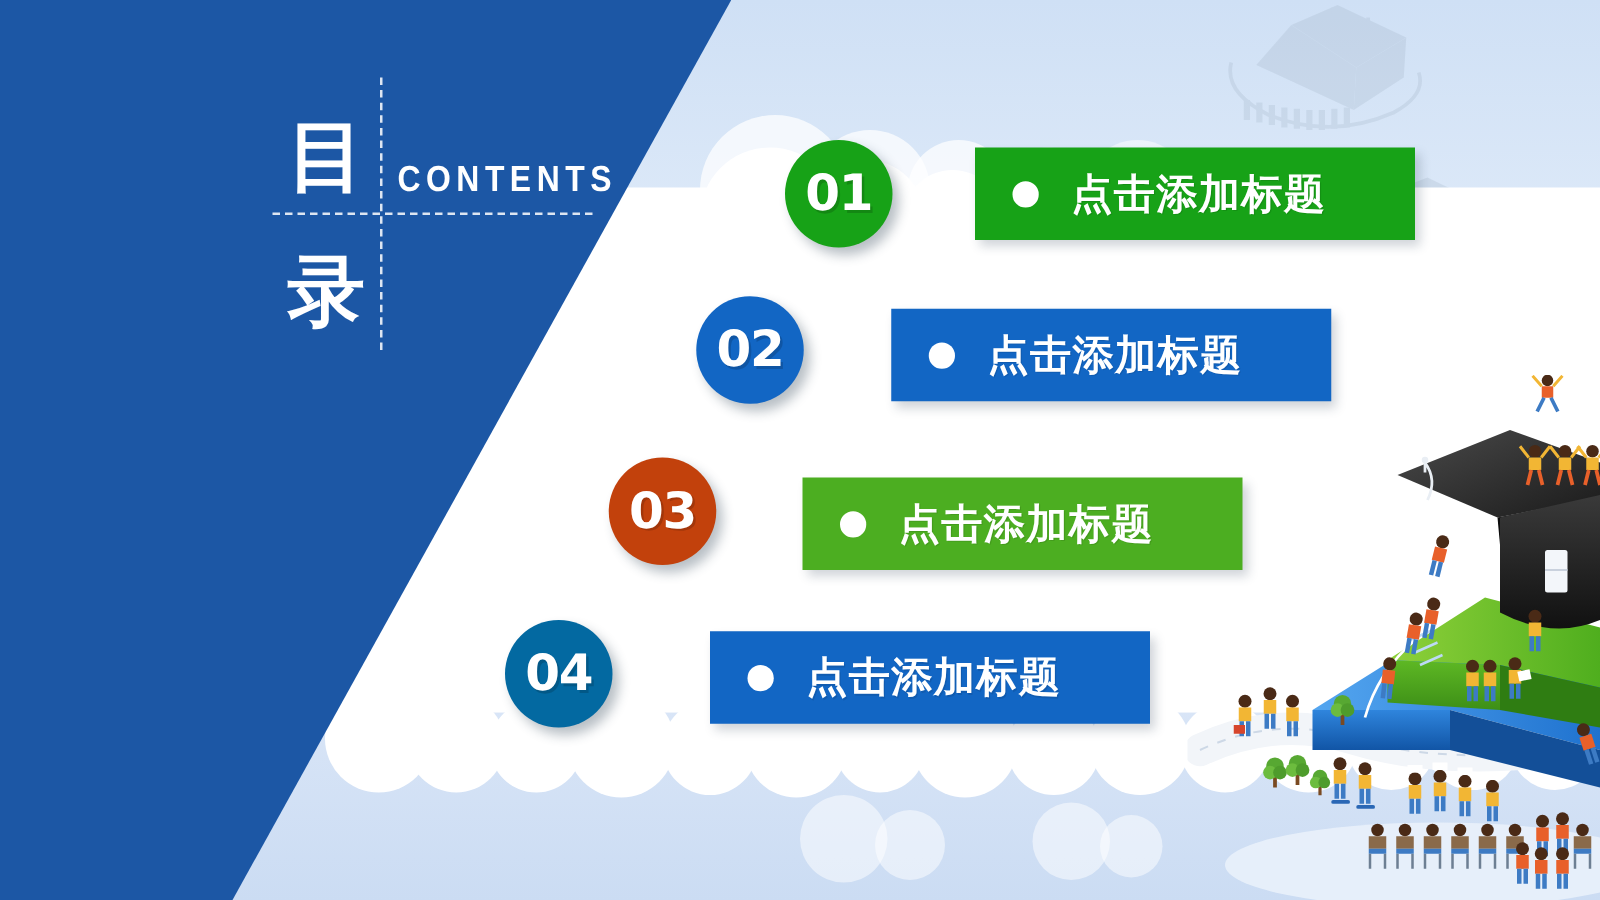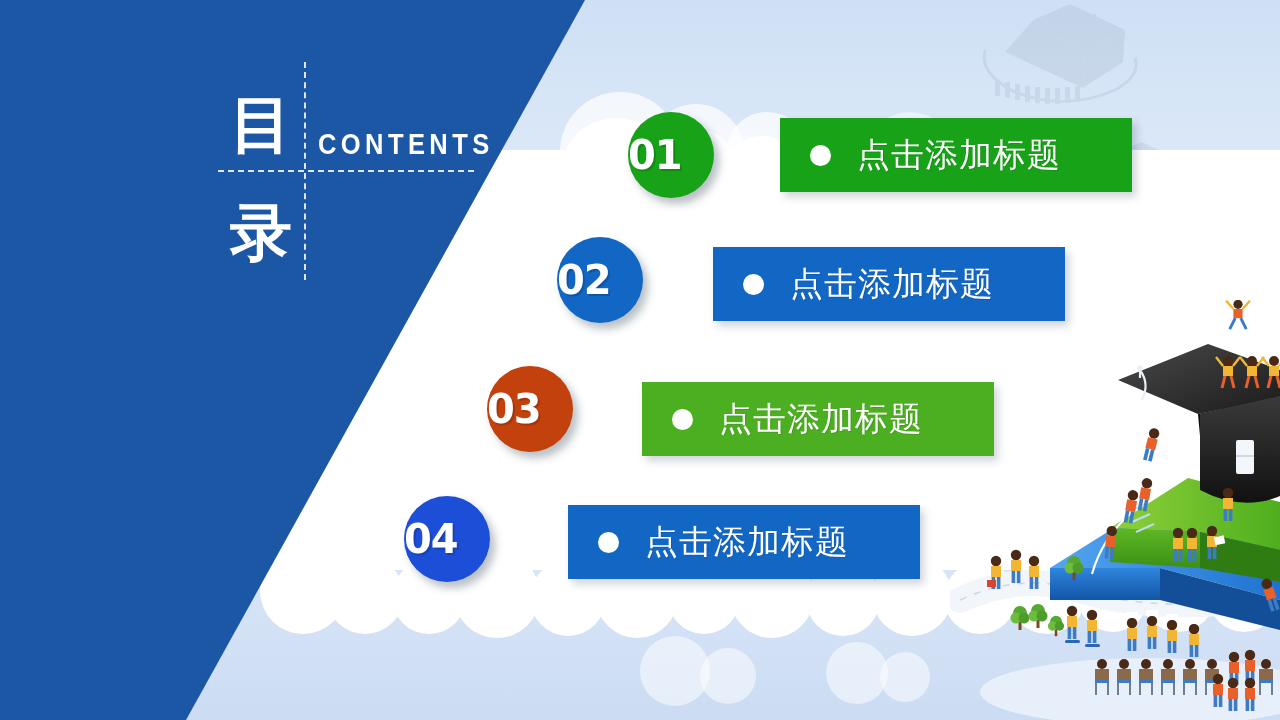--- a/index.html
+++ b/index.html
@@ -61,37 +61,37 @@
   
   .puff { position:absolute; border-radius:50%; background:#fff; }
   .puff.soft { background:rgba(255,255,255,.72); }
   .puff.softer { background:rgba(255,255,255,.5); }
 
   
   .row { position:absolute; }
   .circle {
     position:absolute; width:86px; height:86px; border-radius:50%;
     color:#fff; font-weight:700; font-size:40px;
-    display:flex; align-items:center; 
+    display:flex; align-items:center; justify-content:center;
     font-family:"DejaVu Sans", sans-serif;
     box-shadow:5px 6px 9px rgba(40,60,80,.33);
     letter-spacing:-1px;
   }
   .circle span { text-shadow:2px 2px 0 rgba(0,0,0,.16); }
   .bar {
     position:absolute; height:74px;
     display:flex; align-items:center;
     box-shadow:4px 5px 8px rgba(40,60,80,.22);
   }
   .bullet {
     width:21px; height:21px; border-radius:50%; background:#fff;
     margin-left:30px; flex:0 0 auto;
   }
   .bartext {
-    color:#fff; font-size:33px; font-weight:400; margin-left:26px;
+    color:#fff; font-size:33px; font-weight:700; margin-left:26px;
     letter-spacing:1px; white-space:nowrap;
     font-family:"DejaVu Sans", sans-serif;
     text-shadow:1px 1px 0 rgba(0,0,0,.10);
   }
 
   
   .illus { position:absolute; right:0; bottom:0; width:330px; height:420px; }
   .ghost { position:absolute; opacity:.22; }
 </style>
 </head>
@@ -488,21 +488,21 @@
     <div class="circle" style="left:487px; top:366px; background:#c2410c;">
       <span>03</span>
     </div>
     <div class="bar" style="left:642px; top:382px; width:352px; background:#4cae21;">
       <div class="bullet"></div>
       <div class="bartext">点击添加标题</div>
     </div>
   </div>
 
   <div class="row">
-    <div class="circle" style="left:404px; top:496px; background:#1d4ed8;">
+    <div class="circle" style="left:404px; top:496px; background:#0369a1;">
       <span>04</span>
     </div>
     <div class="bar" style="left:568px; top:505px; width:352px; background:#1266c4;">
       <div class="bullet"></div>
       <div class="bartext">点击添加标题</div>
     </div>
   </div>
 
 </div>
 

